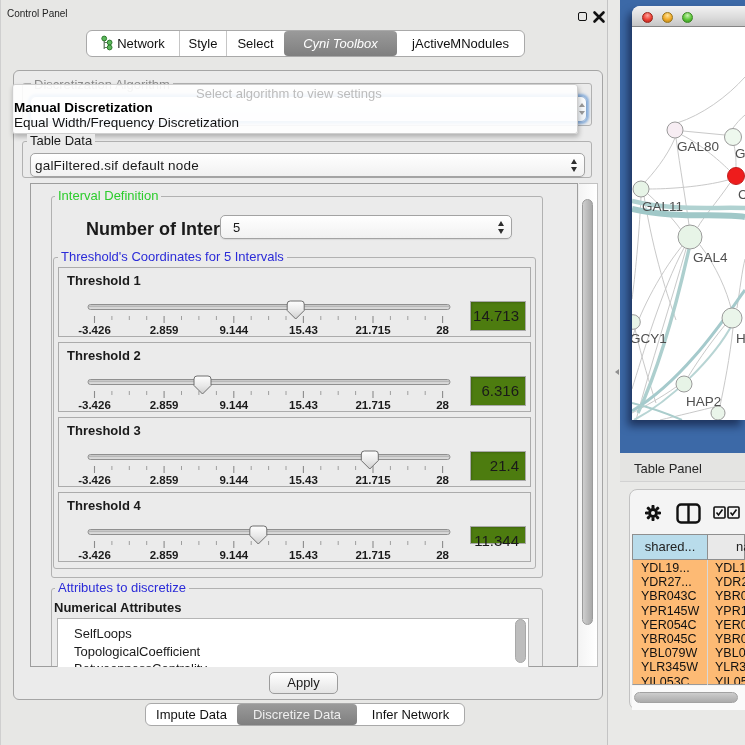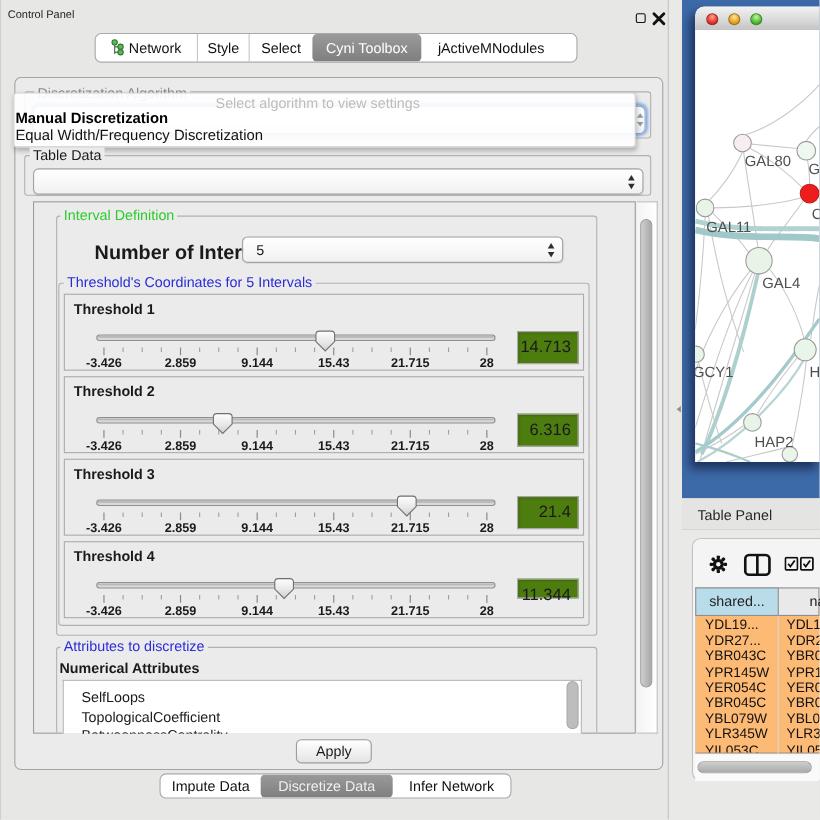--- a/index.html
+++ b/index.html
@@ -25,40 +25,41 @@
 <svg class="a" style="left:592px;top:10px;" width="14" height="14" viewBox="0 0 14 14">
  <path d="M2.5 2.5 L11.5 11.5 M11.5 2.5 L2.5 11.5" stroke="#111" stroke-width="2.6" stroke-linecap="round"></path>
     </svg>
 
 <div class="a" style="left:86px;top:30px;width:439px;height:27px;background:#fff;border:1px solid #a9a9a9;border-radius:6px;overflow:hidden;">
  <div class="seg" style="width:92px;height:25px;"><svg width="12" height="17" viewBox="0 0 12 17" style="vertical-align:-4px;margin-right:4px;">
           <path d="M3.2 4 V14 M3.2 7.5 H8 M3.2 12.5 H8" stroke="#607860" stroke-width="1.2" fill="none"></path>
           <circle cx="3.2" cy="3.5" r="2.4" fill="#5cb85c" stroke="#2d7a2d"></circle>
           <circle cx="8.6" cy="7.5" r="2.4" fill="#5cb85c" stroke="#2d7a2d"></circle>
           <circle cx="8.6" cy="12.5" r="2.4" fill="#5cb85c" stroke="#2d7a2d"></circle>
-        </svg>Network</div><div class="seg" style="width:47px;height:25px;border-left:1px solid #c6c6c6;">Style</div><div class="seg" style="width:58px;height:25px;border-left:1px solid #c6c6c6;">Select</div><div class="seg segsel" style="width:99px;height:25px;">Cyni Toolbox</div><div class="seg" style="width:127px;height:25px;">jActiveMNodules</div>
+        </svg>Network</div><div class="seg" style="width:47px;height:25px;border-left:1px solid #c6c6c6;">Style</div><div class="seg" style="width:58px;height:25px;border-left:1px solid #c6c6c6;">Select</div><div class="seg segsel" style="width:113px;height:25px;font-style:italic;">Cyni Toolbox</div><div class="seg" style="width:127px;height:25px;">jActiveMNodules</div>
 </div>
 
 <div class="a" style="left:13px;top:70px;width:590px;height:630px;background:#ebebeb;border:1px solid #a5a5a5;border-radius:6px;"></div>
 
 <div class="grp" style="left:22px;top:83px;width:570px;height:43px;"></div>
 <div class="a" style="left:31px;top:77px;font-size:13px;color:#8a8a8a;background:#ebebeb;padding:0 3px;">Discretization Algorithm</div>
 
 <div class="a" style="left:30px;top:96px;width:557px;height:26px;border-radius:6px;background:linear-gradient(#fcfdfe,#eef3f8);border:1px solid #89abd3;box-shadow:0 0 2.5px 1.5px rgba(95,150,214,0.7);"></div>
 <div class="a" style="left:579px;top:103px;width:0;height:0;border-left:3px solid transparent;border-right:3px solid transparent;border-bottom:4px solid #9a9a9a;"></div>
 <div class="a" style="left:579px;top:111px;width:0;height:0;border-left:3px solid transparent;border-right:3px solid transparent;border-top:4px solid #9a9a9a;"></div>
 
 <div class="a" style="left:12px;top:84px;width:566px;height:50px;background:rgba(255,255,255,0.9);border:1px solid #cfcfcf;border-radius:3px;box-shadow:1px 3px 5px rgba(0,0,0,0.25);"></div>
 <div class="a" style="left:196px;top:86px;font-size:13px;color:#bcbcbc;">Select algorithm to view settings</div>
 <div class="a b" style="left:14px;top:100px;font-size:13.5px;color:#000;">Manual Discretization</div>
 <div class="a" style="left:14px;top:115px;font-size:13.5px;color:#111;">Equal Width/Frequency Discretization</div>
 
 <div class="grp" style="left:22px;top:141px;width:570px;height:37px;"></div>
 <div class="gt" style="left:27px;top:134px;">Table Data</div>
 <div class="combo" style="left:30px;top:153px;width:555px;height:24px;"></div>
+<div class="a" style="left:35px;top:158px;font-size:13.5px;letter-spacing:0.2px;">galFiltered.sif default node</div>
 <div class="a" style="left:571px;top:159px;width:0;height:0;border-left:3.5px solid transparent;border-right:3.5px solid transparent;border-bottom:5px solid #2e2e2e;"></div>
 <div class="a" style="left:571px;top:167px;width:0;height:0;border-left:3.5px solid transparent;border-right:3.5px solid transparent;border-top:5px solid #2e2e2e;"></div>
 
 <div class="a" style="left:30px;top:183px;width:548px;height:484px;border:1px solid #9d9d9d;background:#ebebeb;"></div>
 
 <div class="a" style="left:579px;top:183px;width:19px;height:484px;background:linear-gradient(to right,#f4f4f4,#ffffff);border:1px solid #c2c2c2;border-left:none;"></div>
 <div class="a" style="left:582px;top:199px;width:11px;height:426px;border-radius:6px;background:linear-gradient(to right,#cfcfcf,#a8a8a8);border:1px solid #9b9b9b;"></div>
 
 <div class="grp" style="left:51px;top:196px;width:492px;height:382px;"></div>
 <div class="gt" style="left:55px;top:189px;color:#2ccc2c;">Interval Definition</div>

